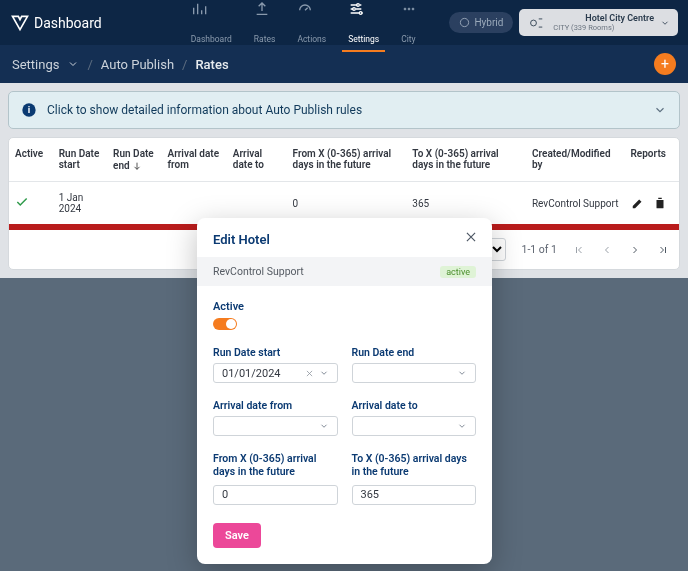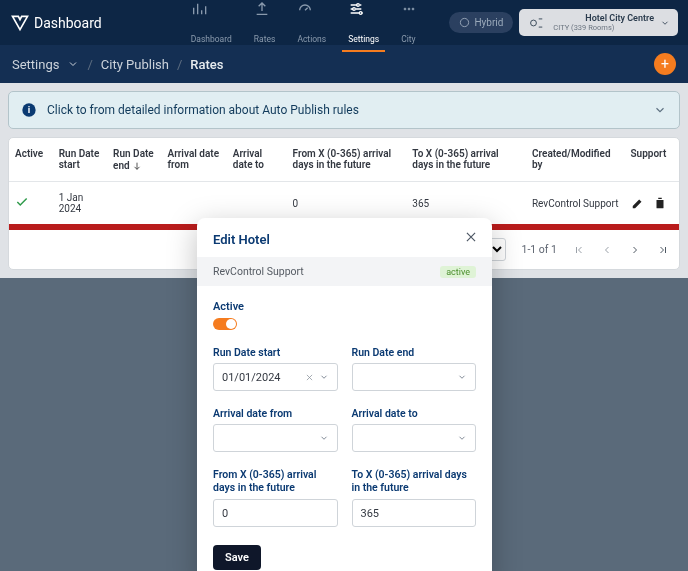--- a/index.html
+++ b/index.html
@@ -53,26 +53,26 @@
 .close-x { position:absolute; top:12px; right:14px; width:14px; height:14px; stroke:#4c5663; cursor:pointer; }
 .meta-row { background:#f3f4f6; margin:0 -16px; padding:8px 16px; display:flex; align-items:center; justify-content:space-between; font-size:10.5px; color:#555b63; }
 .pill { background:#dff3d6; color:#4b8f2d; border-radius:3px; padding:1px 6px; font-size:9px; }
 .field-label { font-size:11px; color:#0b3a72; font-weight:600; margin-top:14px; display:block; }
 .toggle { width:24px; height:12px; background:#f57c1f; border-radius:6px; position:relative; margin-top:5px; cursor:pointer; }
 .toggle::after { content:''; width:10px; height:10px; background:#fff; border-radius:50%; position:absolute; top:1px; right:1px; }
 .form-row { display:flex; gap:14px; margin-top:16px; }
 .form-col { flex:1; }
 .form-col label { font-size:10.5px; color:#0b3a72; font-weight:600; display:block; margin-bottom:4px; line-height:1.25; min-height:13px; }
 .form-col.tall label { min-height:27px; }
-.text-input, .select-ctl { width:100%; border:1px solid #cfd4d9; border-radius:3px; padding:6px 8px; font-size:11px; color:#333841; background:#fff; height:28px; position:relative; }
+.text-input, .select-ctl { width:100%; border:1px solid #cfd4d9; border-radius:3px; padding:6px 8px; font-size:11px; color:#333841; background:#fff; height:20px; position:relative; }
 .select-ctl { display:flex; align-items:center; justify-content:space-between; cursor:pointer; }
 .sel-val { flex:1; }
 .chev-sm { width:10px; height:10px; stroke:#6a7583; }
 .clear-x { width:9px; height:9px; stroke:#8a929b; cursor:pointer; margin-right:5px; }
-.save-btn { margin-top:18px; background:#0f172a; color:#fff; border:none; padding:6px 12px; border-radius:4px; font-size:11px; font-weight:600; cursor:pointer; }
+.save-btn { margin-top:18px; background:#ec4899; color:#fff; border:none; padding:6px 12px; border-radius:4px; font-size:11px; font-weight:600; cursor:pointer; }
 </style>
 </head>
 <body>
 
 <div class="topnav">
   <div class="logo">
     <svg class="logo-mark" viewBox="0 0 24 24" fill="none" stroke-width="2">
         <path d="M3 4 L12 20 L21 4 L14 4 L12 8 L10 4 Z"></path>
       </svg>
     <span>Dashboard</span>
@@ -136,55 +136,55 @@
       </svg>
   </div>
 </div>
 
 <div class="crumb-bar">
   <span class="crumb">Settings</span>
   <svg class="crumb-chevron" viewBox="0 0 24 24" fill="none" stroke-width="2">
       <path d="M6 9l6 6 6-6"></path>
     </svg>
   <span class="crumb sep">/</span>
-  <span class="crumb">City Publish</span>
+  <span class="crumb">Auto Publish</span>
   <span class="crumb sep">/</span>
   <span class="crumb active">Rates</span>
   <div class="crumb-spacer"></div>
   <div class="add-fab">+</div>
 </div>
 
 <div class="content">
   <div class="info-banner">
     <svg class="info-icon" viewBox="0 0 24 24" fill="#0b3a72">
         <circle cx="12" cy="12" r="10"></circle>
         <text x="12" y="17" text-anchor="middle" fill="#fff" font-size="14" font-family="serif" font-weight="bold">i</text>
       </svg>
-    <span>Click to from detailed information about Auto Publish rules</span>
+    <span>Click to show detailed information about Auto Publish rules</span>
     <div class="banner-spacer"></div>
     <svg class="chev-down" viewBox="0 0 24 24" fill="none" stroke-width="2">
         <path d="M6 9l6 6 6-6"></path>
       </svg>
   </div>
 
   <div class="table-wrap">
     <table>
       <thead>
         <tr>
           <th style="width:40px">Active</th>
           <th style="width:50px">Run Date start</th>
           <th style="width:50px"><span>Run Date end</span> <svg class="sort-arrow" width="10" height="10" viewBox="0 0 24 24" fill="none" stroke="#333" stroke-width="2">
                 <path d="M12 4v16M6 14l6 6 6-6"></path>
               </svg></th>
           <th style="width:60px">Arrival date from</th>
           <th style="width:55px">Arrival date to</th>
           <th style="width:110px">From X (0-365) arrival days in the future</th>
           <th style="width:110px">To X (0-365) arrival days in the future</th>
           <th style="width:80px">Created/Modified by</th>
-          <th style="width:50px">Support</th>
+          <th style="width:50px">Reports</th>
         </tr>
       </thead>
       <tbody>
         <tr>
           <td><svg class="check-icon" viewBox="0 0 24 24" fill="none" stroke-width="2.5">
                 <path d="M4 12l5 5L20 6"></path>
               </svg></td>
           <td>1 Jan 2024</td>
           <td></td>
           <td></td>

